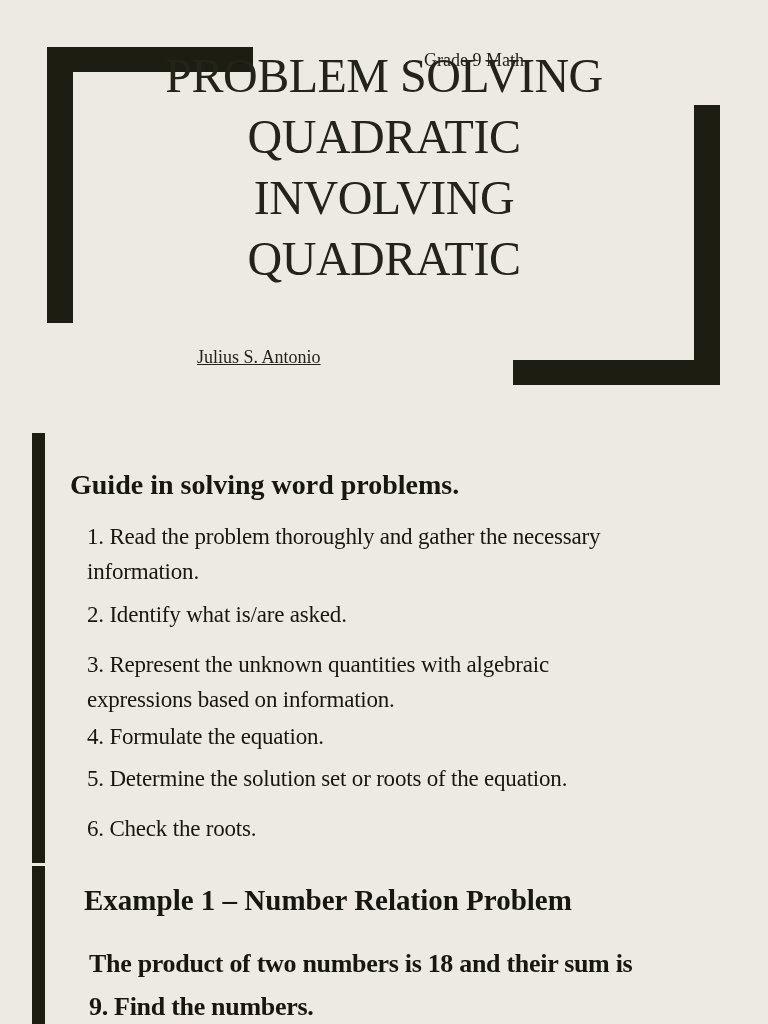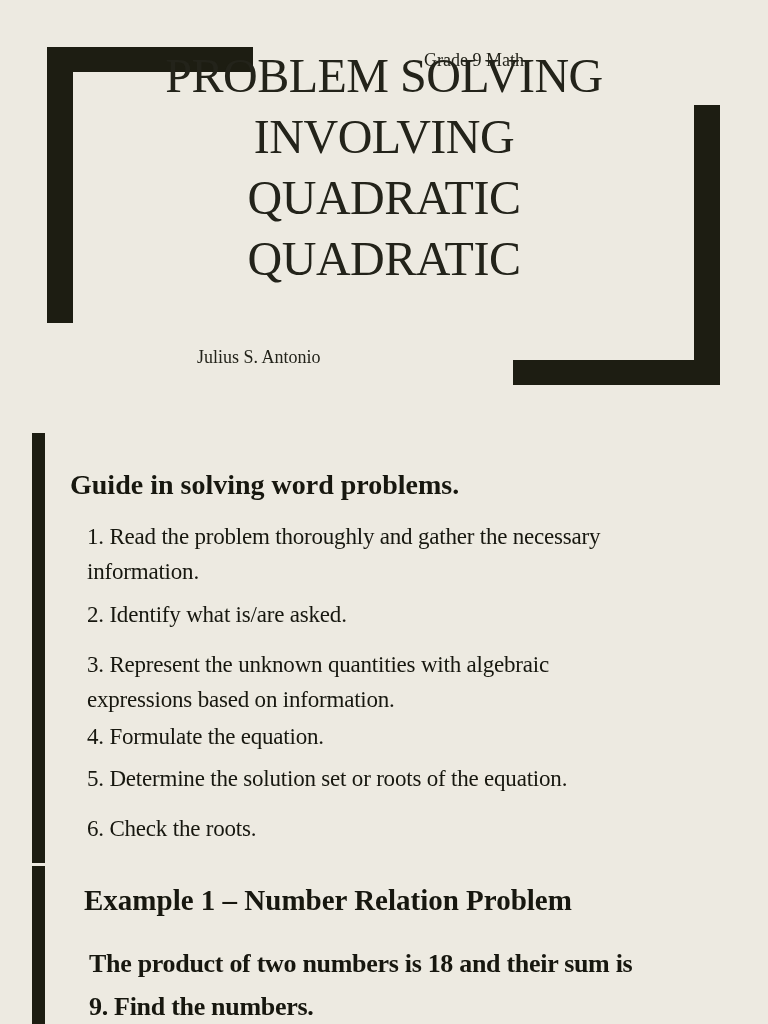--- a/index.html
+++ b/index.html
@@ -28,20 +28,21 @@
   .title-block{
     position:absolute;left:0;top:45px;width:768px;
     text-align:center;color:var(--title-color);
     font-size:48px;line-height:61px;letter-spacing:-0.5px;
   }
   .title-line{white-space:nowrap;}
   .author{
     position:absolute;left:197px;top:346px;
     font-size:18px;line-height:22px;color:var(--title-color);
     white-space:nowrap;
+    text-decoration:underline;
   }
   
   .tl-h{left:48px;top:47px;width:205px;height:25px;}
   .tl-v{left:47px;top:47px;width:26px;height:276px;}
   .br-v{left:694px;top:105px;width:26px;height:280px;}
   .br-h{left:513px;top:360px;width:207px;height:25px;}
   
   .s2-bar{left:32px;top:433px;width:13px;height:430px;}
   .s3-bar{left:32px;top:866px;width:13px;height:158px;}
   .section-heading{
@@ -75,22 +76,22 @@
   <section class="slide">
     <div class="bar tl-h"></div>
     <div class="bar tl-v"></div>
     <div class="bar br-v"></div>
     <div class="bar br-h"></div>
 
     <div class="grade-label">Grade 9 Math</div>
 
     <div class="title-block">
       <div class="title-line">PROBLEM SOLVING</div>
+      <div class="title-line">QUADRATIC</div>
       <div class="title-line">INVOLVING</div>
-      <div class="title-line">QUADRATIC</div>
       <div class="title-line">QUADRATIC</div>
     </div>
 
     <div class="author">Julius S. Antonio</div>
   </section>
 
   <section class="slide">
     <div class="bar s2-bar"></div>
 
     <div class="section-heading h-guide">Guide in solving word problems.</div>

